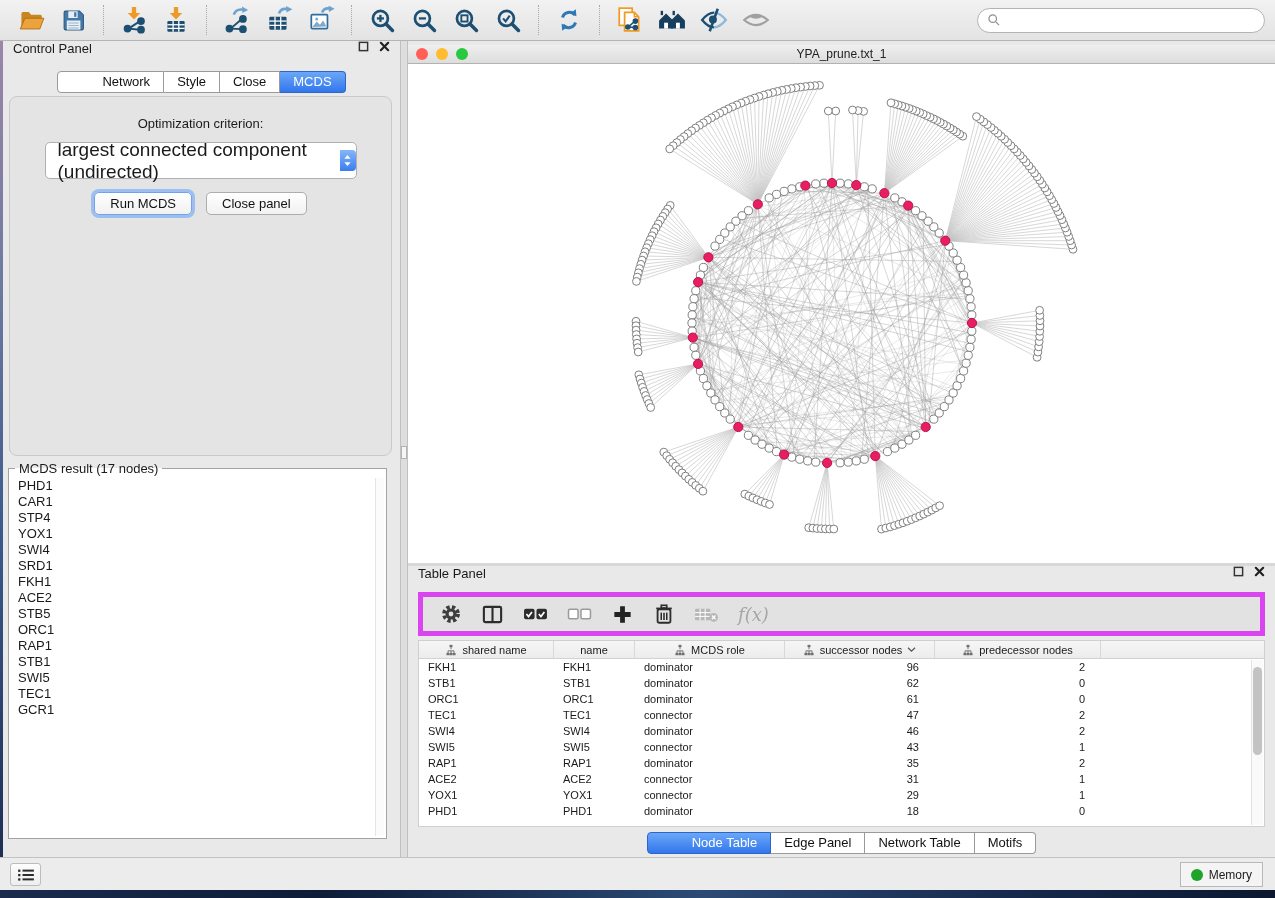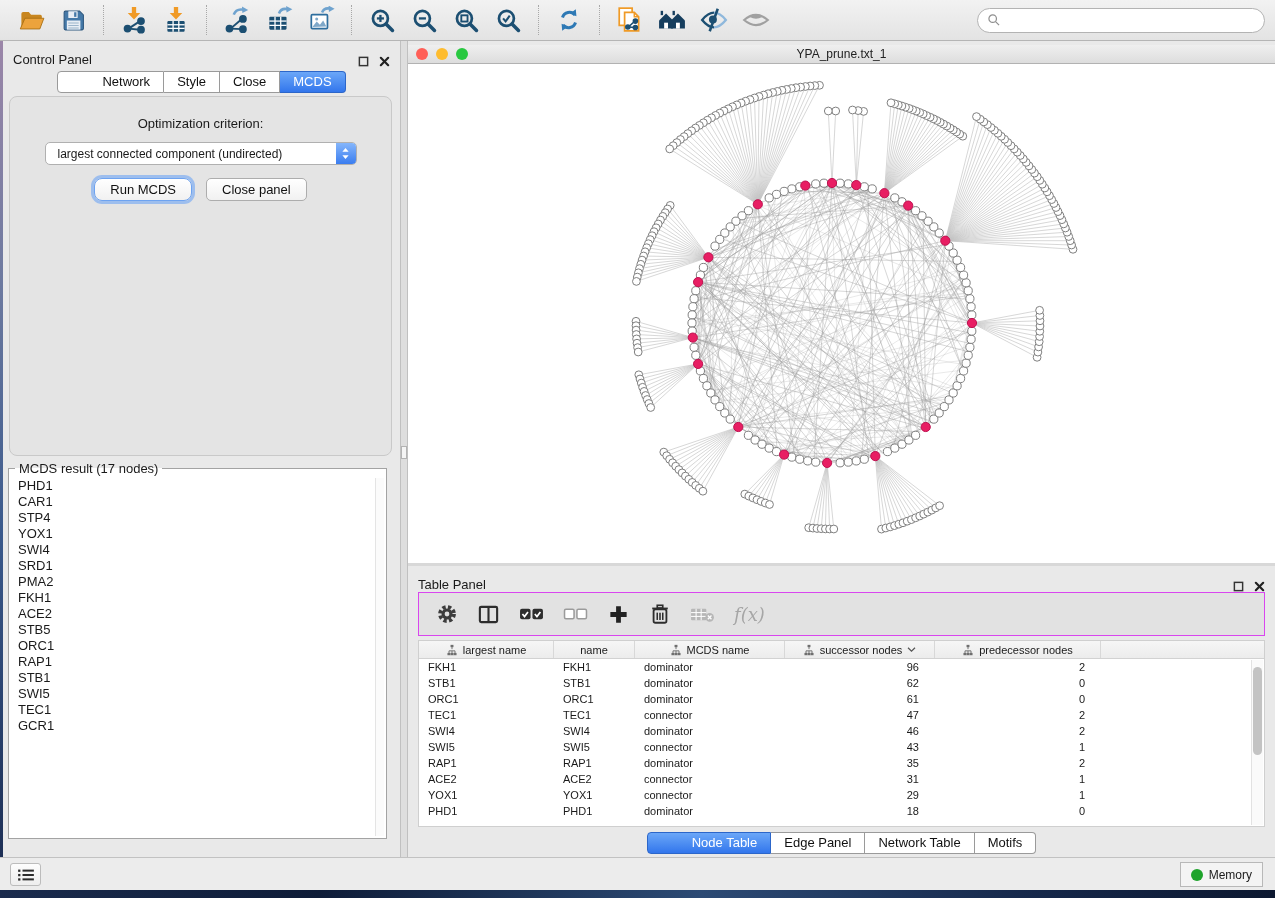--- a/index.html
+++ b/index.html
@@ -19,39 +19,39 @@
   .tb-btn { width:42px; height:34px; display:flex; align-items:center; justify-content:center; border-radius:4px; }
   .tb-sep { width:0; height:30px; border-left:1px dotted #a8a8a8; margin:0 9px; }
   .tb-search { margin-left:auto; width:288px; height:25px; background:#fff; border:1px solid #b3b3b3;
     border-radius:13px; display:flex; align-items:center; padding:0 9px; gap:5px; }
   .tb-search input { border:none; outline:none; flex:1; font-size:12px; background:transparent; font-family:inherit; }
   .icon { display:inline-flex; align-items:center; justify-content:center; }
   .icon.disabled { opacity:.95; }
 
   
   .control-panel { position:absolute; left:3px; top:41px; width:397px; bottom:33px; background:#e9e9e9; }
-  .panel-header { height:26px; display:flex; align-items:flex-end; padding:0 10px; font-size:13px; }
+  .panel-header { height:26px; display:flex; align-items:flex-start; padding:0 10px; font-size:13px; }
   .panel-header .win-icons { margin-left:auto; display:flex; gap:10px; align-items:center; }
   .cp-tabs { position:absolute; left:0; right:0; top:30px; display:flex; justify-content:center; }
   .seg-tab { font-size:13px; height:22px; line-height:20px; padding:0 13px; background:#fff;
     border:1px solid #9a9a9a; border-left:none; color:#111; }
   .seg-tab:first-child { border-left:1px solid #9a9a9a; border-radius:4px 0 0 4px;padding-left:44px; }
   .seg-tab:last-child { border-radius:0 4px 4px 0; }
   .seg-tab.active { background:linear-gradient(#6ba7f8,#3276ec); border-color:#2c66c9; color:#fff; }
   .cp-panel { position:absolute; left:6px; right:8px; top:55px; height:360px;
     background:#e4e4e4; border:1px solid #c9c9c9; border-radius:8px; }
   .opt-label { text-align:center; font-size:13px; margin-top:19px; }
-  .dropdown { width:312px; height:23px; margin:11px auto 0; background:#fff; border:1px solid #b0b0b0;
-    border-radius:5px; display:flex; align-items:center; font-size:12px; padding-left:12px; }
+  .dropdown { width:312px; height:37px; margin:11px auto 0; background:#fff; border:1px solid #b0b0b0;
+    border-radius:5px; display:flex; align-items:center; font-size:19px; padding-left:12px; }
   .dd-cap { margin-left:auto; width:20px; height:21px; border-radius:0 4px 4px 0;
     background:linear-gradient(#85b6fb,#3a7df0); display:flex; align-items:center; justify-content:center; }
   .btn-row { display:flex; justify-content:center; gap:14px; margin-top:13px; }
   .mac-btn { height:23px; padding:0 15px; font-size:13px; font-family:inherit; color:#111;
     background:linear-gradient(#ffffff,#f1f1f1); border:1px solid #adadad; border-radius:5px; }
-  .mac-btn.focused { box-shadow:0 0 0 3px rgba(110,165,245,.6); border-color:#6ea3f0;border-radius:8px; }
+  .mac-btn.focused { box-shadow:0 0 0 3px rgba(110,165,245,.6); border-color:#6ea3f0; }
 
   .mcds-fieldset { position:absolute; left:5px; right:13px; top:420px; bottom:18px;
     border:1px solid #a3a3a3; background:#fff; }
   .mcds-fieldset legend { font-size:13px; padding:0 4px; margin-left:6px; background:transparent; }
   .mcds-list { position:absolute; left:1px; right:12px; top:2px; bottom:2px; overflow:hidden; }
   .mcds-item { font-size:13px; height:16px; line-height:16px; padding-left:8px; }
   .mcds-scroll { position:absolute; right:2px; top:2px; bottom:2px; width:9px; background:#fbfbfb; border-left:1px solid #e4e4e4; }
 
   
   .vsplit { position:absolute; left:400px; top:41px; width:8px; bottom:33px;
@@ -65,21 +65,21 @@
     background:linear-gradient(#efefef,#dddddd); border-bottom:1px solid #b2b2b2;
     display:flex; align-items:center; padding:0 8px; }
   .lights { display:flex; gap:8px; }
   .light { width:12px; height:12px; border-radius:50%; }
   .net-title { position:absolute; left:0; right:0; text-align:center; font-size:12px; color:#222; }
   .net-canvas { position:absolute; left:408px; right:0; top:64px; height:499px; background:#fff; overflow:hidden; }
 
   
   .table-panel { position:absolute; left:408px; right:0; top:566px; bottom:33px; background:#e9e9e9; }
   .tp-toolbar { position:absolute; left:10px; right:10px; top:26px; height:44px;
-    background:#e2e2e2; border:1px solid #d946ef; display:flex; align-items:center; gap:19px; padding:0 17px; }
+    background:#e2e2e2; border:5px solid #d946ef; display:flex; align-items:center; gap:19px; padding:0 17px; }
   .tp-table { position:absolute; left:10px; right:10px; top:74px; bottom:30px; background:#fff; border:1px solid #cfcfcf; }
   .thead { display:flex; height:18px; background:linear-gradient(#f6f6f6,#ececec); border-bottom:1px solid #d2d2d2; }
   .th { display:flex; align-items:center; justify-content:center; gap:5px; font-size:11px;
     border-right:1px solid #d8d8d8; overflow:hidden; }
   .th.filler { flex:1; border-right:none; }
   .trow { display:flex; height:16px; align-items:center; }
   .td { font-size:11px; overflow:hidden; white-space:nowrap; }
   .td.text { padding-left:9px; }
   .td.num { text-align:right; padding-right:16px; }
   .tp-scroll { position:absolute; right:1px; top:19px; bottom:1px; width:12px; background:#fafafa; border-left:1px solid #e2e2e2; }
@@ -348,21 +348,20 @@
     </div>
     <fieldset class="mcds-fieldset">
       <legend>MCDS result (17 nodes)</legend>
       <div class="mcds-list" id="mcds-list">
           <div class="mcds-item">PHD1</div>
           <div class="mcds-item">CAR1</div>
           <div class="mcds-item">STP4</div>
           <div class="mcds-item">YOX1</div>
           <div class="mcds-item">SWI4</div>
           <div class="mcds-item">SRD1</div>
-          <div class="mcds-item">PMA2</div>
           <div class="mcds-item">FKH1</div>
           <div class="mcds-item">ACE2</div>
           <div class="mcds-item">STB5</div>
           <div class="mcds-item">ORC1</div>
           <div class="mcds-item">RAP1</div>
           <div class="mcds-item">STB1</div>
           <div class="mcds-item">SWI5</div>
           <div class="mcds-item">TEC1</div>
           <div class="mcds-item">GCR1</div>
         </div>
@@ -1260,38 +1259,38 @@
               <svg viewBox="0 0 14 14" width="12" height="12">
                 <g fill="none" stroke="#6f6f6f" stroke-width="1.1">
                   <path d="M7 3.5 v2.5 M3.5 10.5 v-2.5 h7 v2.5 M7 8 v2.5"></path>
                 </g>
                 <rect x="5.3" y="1" width="3.4" height="2.7" fill="#6f6f6f"></rect>
                 <rect x="1.7" y="10.4" width="3.4" height="2.7" fill="#6f6f6f"></rect>
                 <rect x="5.3" y="10.4" width="3.4" height="2.7" fill="#6f6f6f"></rect>
                 <rect x="8.9" y="10.4" width="3.4" height="2.7" fill="#6f6f6f"></rect>
               </svg>
             </span>
-            <span>largest name</span>
+            <span>shared name</span>
           </div>
           <div class="th" style="width: 81px;">
             <span>name</span>
           </div>
           <div class="th" style="width: 150px;">
             <span class="icon">
               <svg viewBox="0 0 14 14" width="12" height="12">
                 <g fill="none" stroke="#6f6f6f" stroke-width="1.1">
                   <path d="M7 3.5 v2.5 M3.5 10.5 v-2.5 h7 v2.5 M7 8 v2.5"></path>
                 </g>
                 <rect x="5.3" y="1" width="3.4" height="2.7" fill="#6f6f6f"></rect>
                 <rect x="1.7" y="10.4" width="3.4" height="2.7" fill="#6f6f6f"></rect>
                 <rect x="5.3" y="10.4" width="3.4" height="2.7" fill="#6f6f6f"></rect>
                 <rect x="8.9" y="10.4" width="3.4" height="2.7" fill="#6f6f6f"></rect>
               </svg>
             </span>
-            <span>MCDS name</span>
+            <span>MCDS role</span>
           </div>
           <div class="th" style="width: 150px;">
             <span class="icon">
               <svg viewBox="0 0 14 14" width="12" height="12">
                 <g fill="none" stroke="#6f6f6f" stroke-width="1.1">
                   <path d="M7 3.5 v2.5 M3.5 10.5 v-2.5 h7 v2.5 M7 8 v2.5"></path>
                 </g>
                 <rect x="5.3" y="1" width="3.4" height="2.7" fill="#6f6f6f"></rect>
                 <rect x="1.7" y="10.4" width="3.4" height="2.7" fill="#6f6f6f"></rect>
                 <rect x="5.3" y="10.4" width="3.4" height="2.7" fill="#6f6f6f"></rect>

